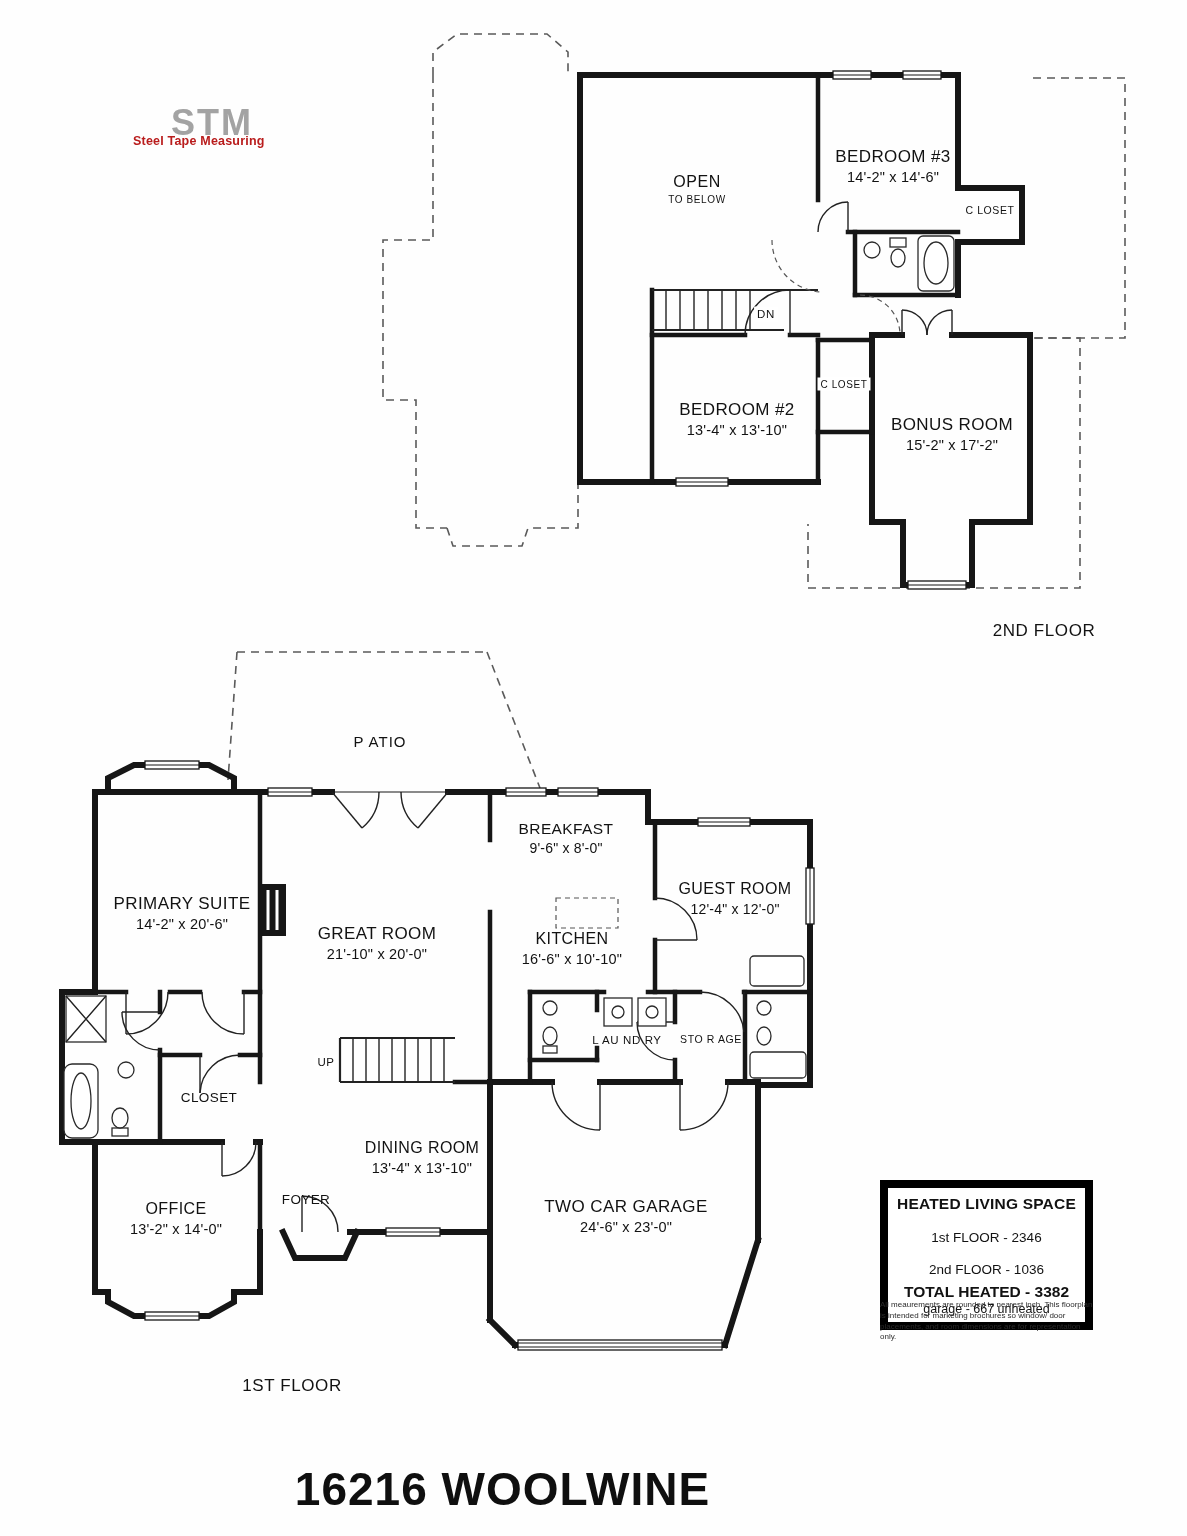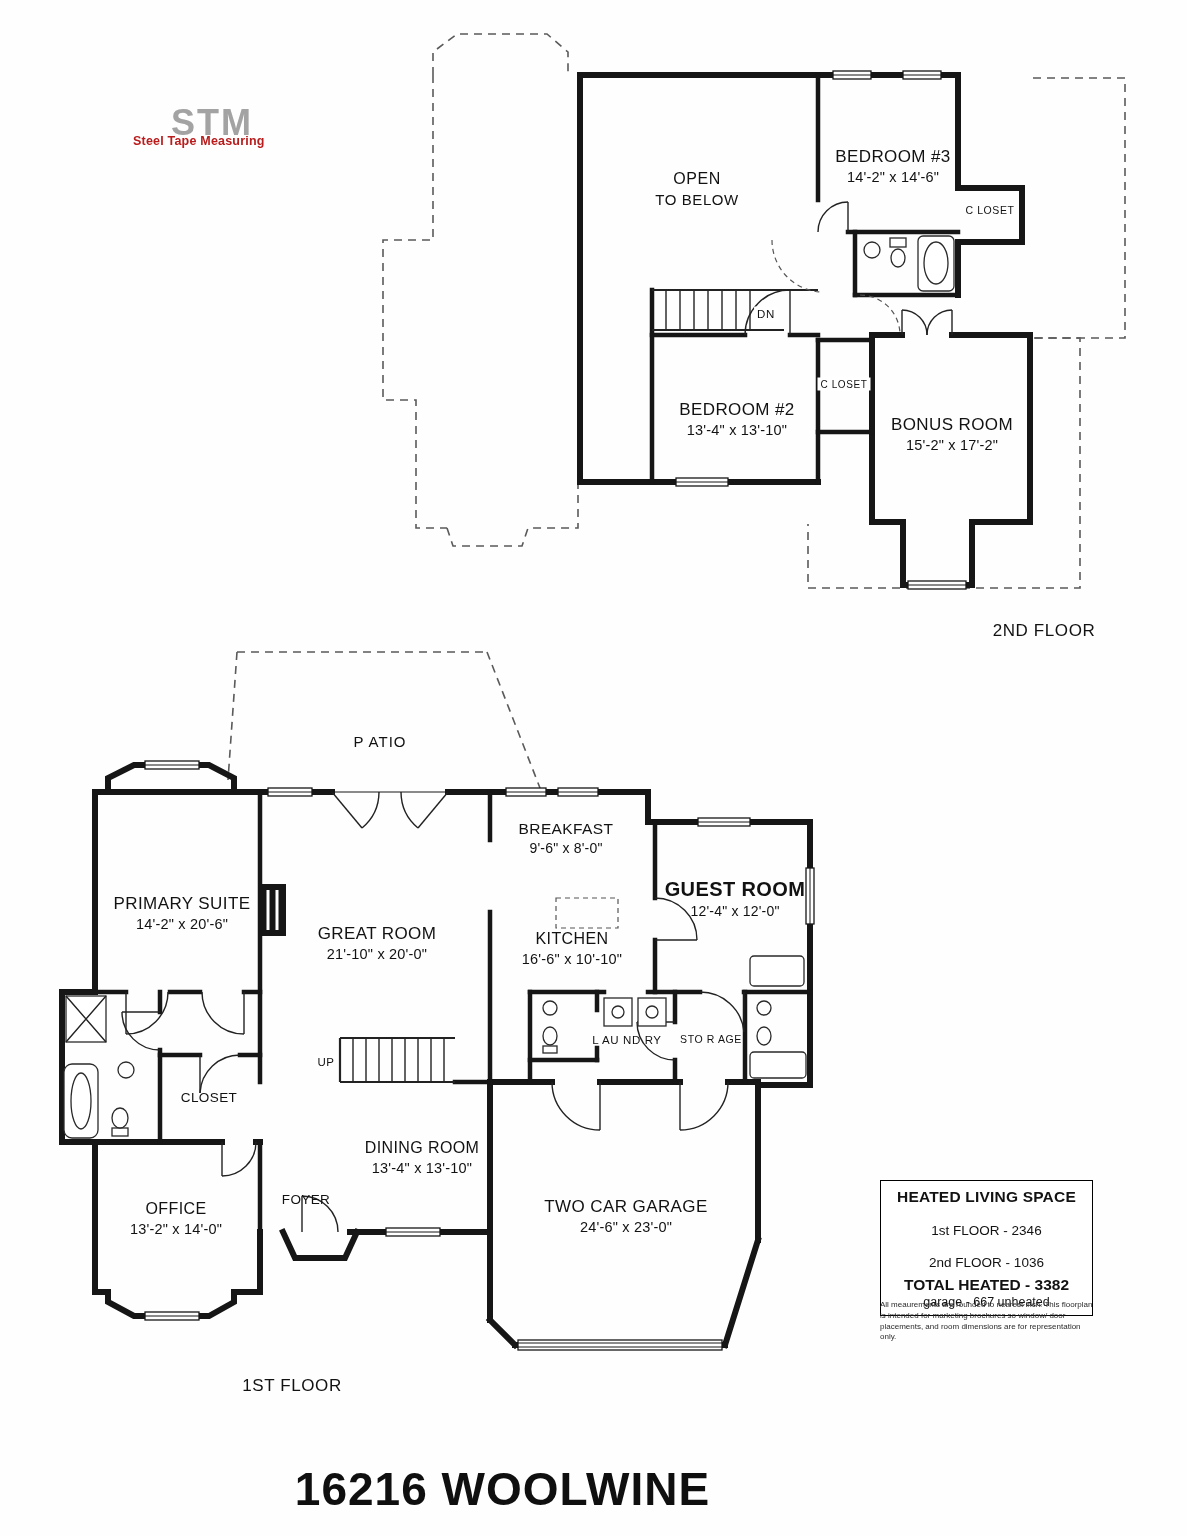--- a/index.html
+++ b/index.html
@@ -30,21 +30,21 @@
   .logo { position:absolute; left:133px; top:100px; width:180px; height:60px; }
   .logo .mono { position:absolute; left:38px; top:2px; font-size:36px; font-weight:700;
                 color:#a3a3a3; letter-spacing:2px; }
   .logo .txt  { position:absolute; left:0; top:34px; font-size:12.5px; font-weight:700;
                 color:#b91c1c; letter-spacing:.2px; }
 
   .floor-tag { position:absolute; transform:translate(-50%,-50%); font-size:17px;
                font-weight:400; letter-spacing:.6px; }
 
   .info-box { position:absolute; left:880px; top:1180px; width:213px;
-              border:1px solid #000000; background:#fff; text-align:center;
+              border:8px solid #000000; background:#fff; text-align:center;
               padding:7px 2px 6px; }
   .info-box .t1 { font-size:15.5px; font-weight:700; letter-spacing:.2px; }
   .info-box .ln { font-size:13.5px; font-weight:500; margin-top:17px; }
   .info-box .tt { font-size:15.5px; font-weight:700; margin-top:6px; }
   .info-box .gg { font-size:12.5px; font-weight:400; margin-top:1px; }
   .disclaimer { position:absolute; left:880px; top:1300px; width:213px;
                 font-size:8px; line-height:1.35; color:#2b2b2b; text-align:left; }
 
   .main-title { position:absolute; left:0; top:1462px; width:1005px; text-align:center;
                 font-size:46px; font-weight:700; letter-spacing:1px; color:#0f0f0f; }
@@ -254,21 +254,21 @@
     </g>
   </svg>
 
   <div class="logo">
     <span class="mono">STM</span>
     <span class="txt">Steel Tape Measuring</span>
   </div>
 
   <div class="lbl" style="left:697px; top:189px;">
     <span class="sm" style="font-size:16px;">OPEN</span>
-    <span class="sm" style="font-size:15px;">TO BELOW</span>
+    <span class="sm" style="font-size:10px;">TO BELOW</span>
   </div>
   <div class="lbl" style="left:893px; top:166px;">
     <span class="nm">BEDROOM #3</span>
     <span class="dm">14'-2" x 14'-6"</span>
   </div>
   <div class="lbl" style="left:990px; top:211px;">
     <span class="sm" style="font-size:10.5px;">C LOSET</span>
   </div>
   <div class="lbl" style="left:766px; top:314px;">
     <span class="sm chip">DN</span>
@@ -299,21 +299,21 @@
   </div>
   <div class="lbl" style="left:377px; top:943px;">
     <span class="nm">GREAT ROOM</span>
     <span class="dm">21'-10" x 20'-0"</span>
   </div>
   <div class="lbl" style="left:572px; top:949px;">
     <span class="nm" style="font-size:16px;">KITCHEN</span>
     <span class="dm">16'-6" x 10'-10"</span>
   </div>
   <div class="lbl" style="left:735px; top:898px;">
-    <span class="nm" style="font-size:20px;font-weight:bold;">GUEST ROOM</span>
+    <span class="nm" style="font-size:16px;">GUEST ROOM</span>
     <span class="dm" style="font-size:14px;">12'-4" x 12'-0"</span>
   </div>
   <div class="lbl" style="left:326px; top:1062px;">
     <span class="sm chip">UP</span>
   </div>
   <div class="lbl" style="left:627px; top:1040px;">
     <span class="sm">L AU ND RY</span>
   </div>
   <div class="lbl" style="left:711px; top:1040px;">
     <span class="sm" style="font-size:10.5px;">STO R AGE</span>

